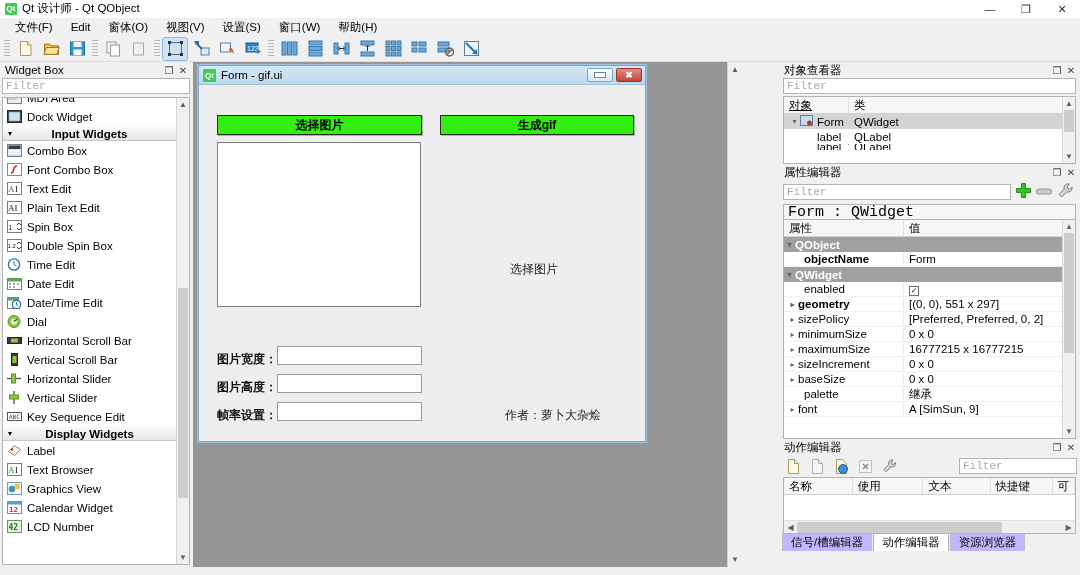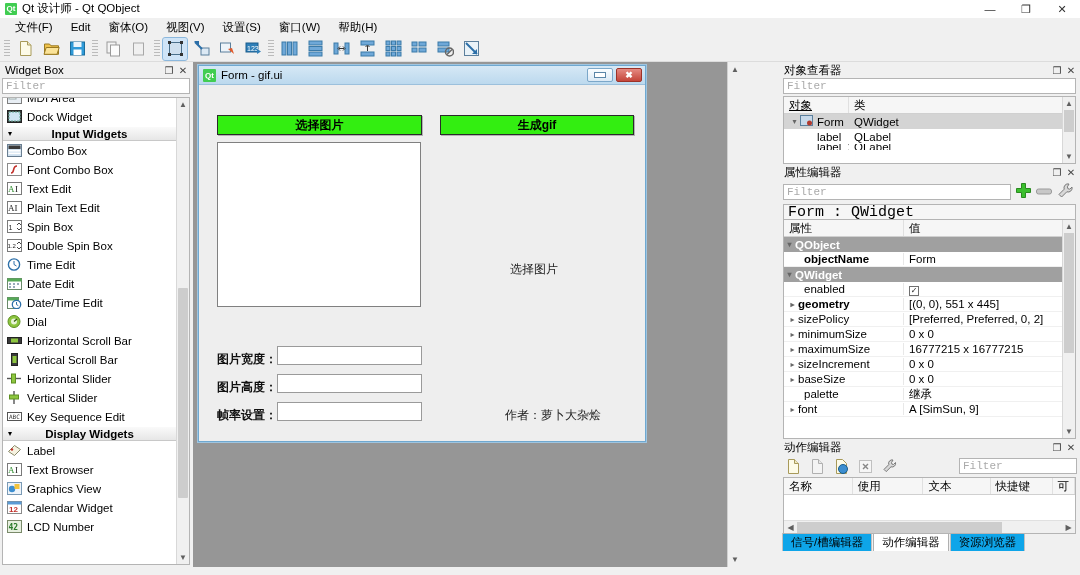--- a/index.html
+++ b/index.html
@@ -152,21 +152,21 @@
   .ae-toolbar { height:22px; display:flex; align-items:center; gap:2px; padding:0 3px; }
   .ae-btn { width:22px; height:20px; display:flex; align-items:center; justify-content:center; }
 
   .hscroll { height:13px; background:#f0f0f0; border-top:1px solid #e0e0e0;
     display:flex; align-items:center; }
   .hs-arrow { width:13px; text-align:center; font-size:8px; color:#606060; }
   .hs-track { flex:1; height:11px; position:relative; }
   .hs-thumb { position:absolute; left:0; top:0; height:11px; background:#cdcdcd; }
 
   .tabs { height:17px; display:flex; align-items:flex-end; padding-left:3px; gap:1px; }
-  .tab { padding:1px 8px; font-size:11.5px; background:#0ea5e9;
+  .tab { padding:1px 8px; font-size:11.5px; background:#c4b5fd;
     border:1px solid #c0c0c0; border-bottom:none; }
   .tab.active { background:#fff; border-color:#b0b0b0; }
 
   .checkbox { width:10px; height:10px; border:1px solid #707070; background:#fff;
     display:inline-flex; align-items:center; justify-content:center;
     font-size:8px; line-height:1; color:#222; }
   .bold { font-weight:bold; }
 </style>
 </head>
 <body>
@@ -743,21 +743,21 @@
             <div class="prop-val">
               <span class="checkbox">✓</span>
             </div>
           </div>
 
           <div class="prop-row">
             <div class="prop-name bold">
               <span class="chev-r">▸</span>
               <span>geometry</span>
             </div>
-            <div class="prop-val">[(0, 0), 551 x 445]</div>
+            <div class="prop-val">[(0, 0), 551 x 297]</div>
           </div>
 
           <div class="prop-row">
             <div class="prop-name">
               <span class="chev-r">▸</span>
               <span>sizePolicy</span>
             </div>
             <div class="prop-val">[Preferred, Preferred, 0, 2]</div>
           </div>
 

